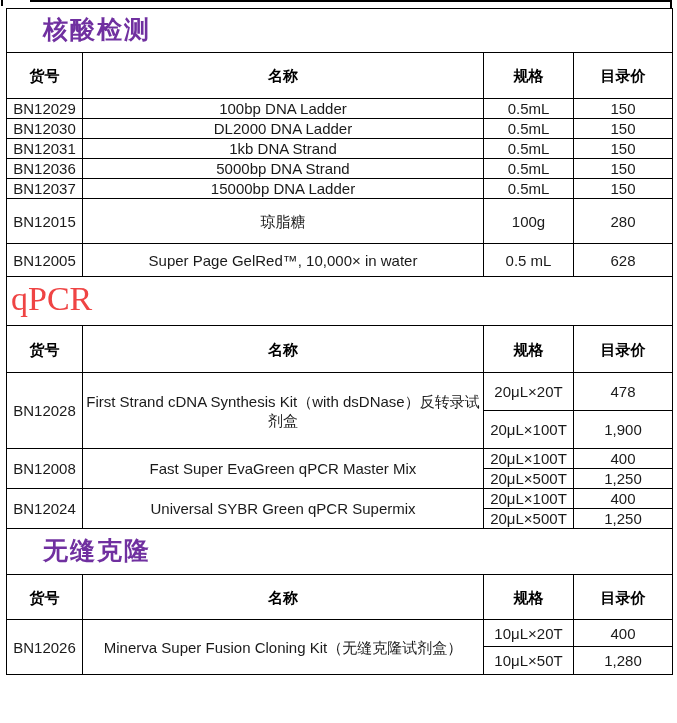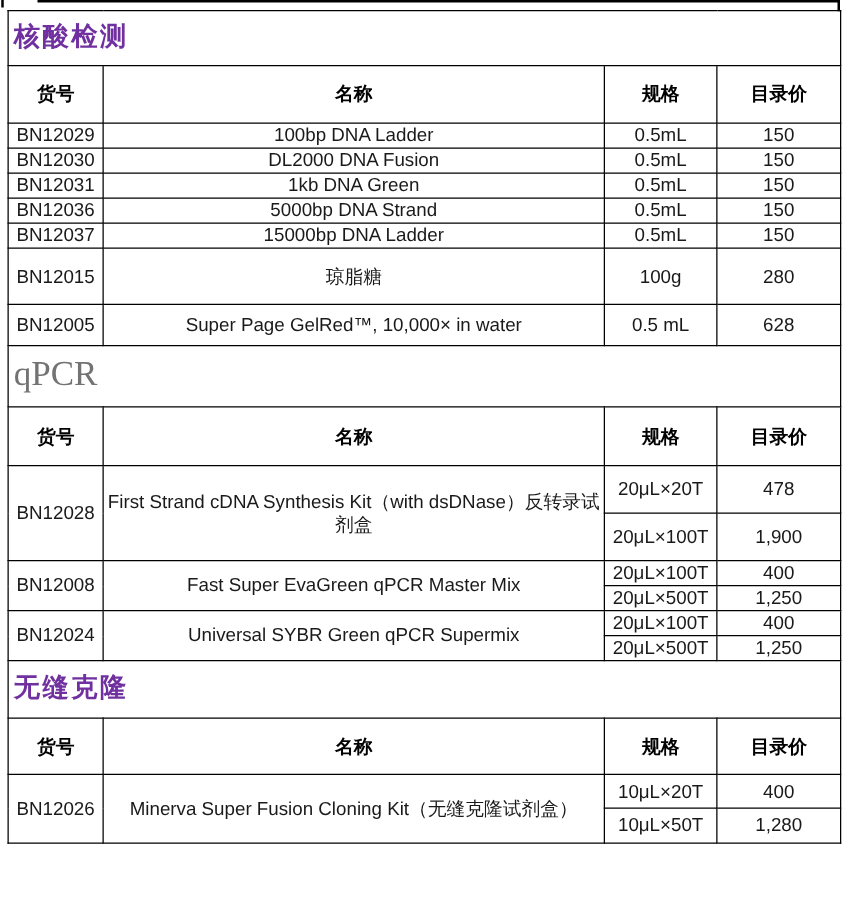--- a/index.html
+++ b/index.html
@@ -7,22 +7,22 @@
   body { position:relative; font-family:"Liberation Sans", sans-serif; color:#1a1a1a; }
 
   .artifact-top-line { position:absolute; left:30px; top:0; width:642px; height:2px; background:#000; }
   .artifact-nub-left { position:absolute; left:1px; top:0; width:2px; height:6px; background:#000; }
   .artifact-nub-right { position:absolute; left:670px; top:0; width:2px; height:9px; background:#000; }
 
   table.catalog { position:absolute; left:6px; top:8px; width:666px; border-collapse:collapse; table-layout:fixed; }
   td { border:1.5px solid #000; text-align:center; vertical-align:middle; font-size:15px; padding:0 2px; line-height:19px; overflow:hidden; }
   tr.section-row td { text-align:left; padding-left:4px; vertical-align:middle; }
   td.th { font-weight:bold; font-size:15px; color:#000; }
-  .t-cjk { color:#7030A0; font-weight:bold; font-size:21px; letter-spacing:2px; }
-  .t-latin { color:#737373; font-family:"Liberation Serif", serif; font-size:28px; font-weight:normal; }
+  .t-cjk { color:#7030A0; font-weight:bold; font-size:25px; letter-spacing:2px;margin-left:32px; }
+  .t-latin { color:#ef4444; font-family:"Liberation Serif", serif; font-size:34px; font-weight:normal; }
 
   tr.h44 { height:44px; } tr.h46 { height:46px; } tr.h25 { height:14px; }
   tr.h45 { height:45px; } tr.h33 { height:33px; } tr.h49 { height:49px; }
   tr.h47 { height:47px; } tr.h38 { height:38px; } tr.h27 { height:27px; }
   tr.h28 { height:28px; }
 </style>
 </head>
 <body>
 
 <div class="artifact-top-line"></div>
@@ -48,27 +48,27 @@
       <td class="th">目录价</td>
     </tr>
     <tr class="h25">
       <td>BN12029</td>
       <td>100bp DNA Ladder</td>
       <td>0.5mL</td>
       <td>150</td>
     </tr>
     <tr class="h25">
       <td>BN12030</td>
-      <td>DL2000 DNA Fusion</td>
+      <td>DL2000 DNA Ladder</td>
       <td>0.5mL</td>
       <td>150</td>
     </tr>
     <tr class="h25">
       <td>BN12031</td>
-      <td>1kb DNA Green</td>
+      <td>1kb DNA Strand</td>
       <td>0.5mL</td>
       <td>150</td>
     </tr>
     <tr class="h25">
       <td>BN12036</td>
       <td>5000bp DNA Strand</td>
       <td>0.5mL</td>
       <td>150</td>
     </tr>
     <tr class="h25">

